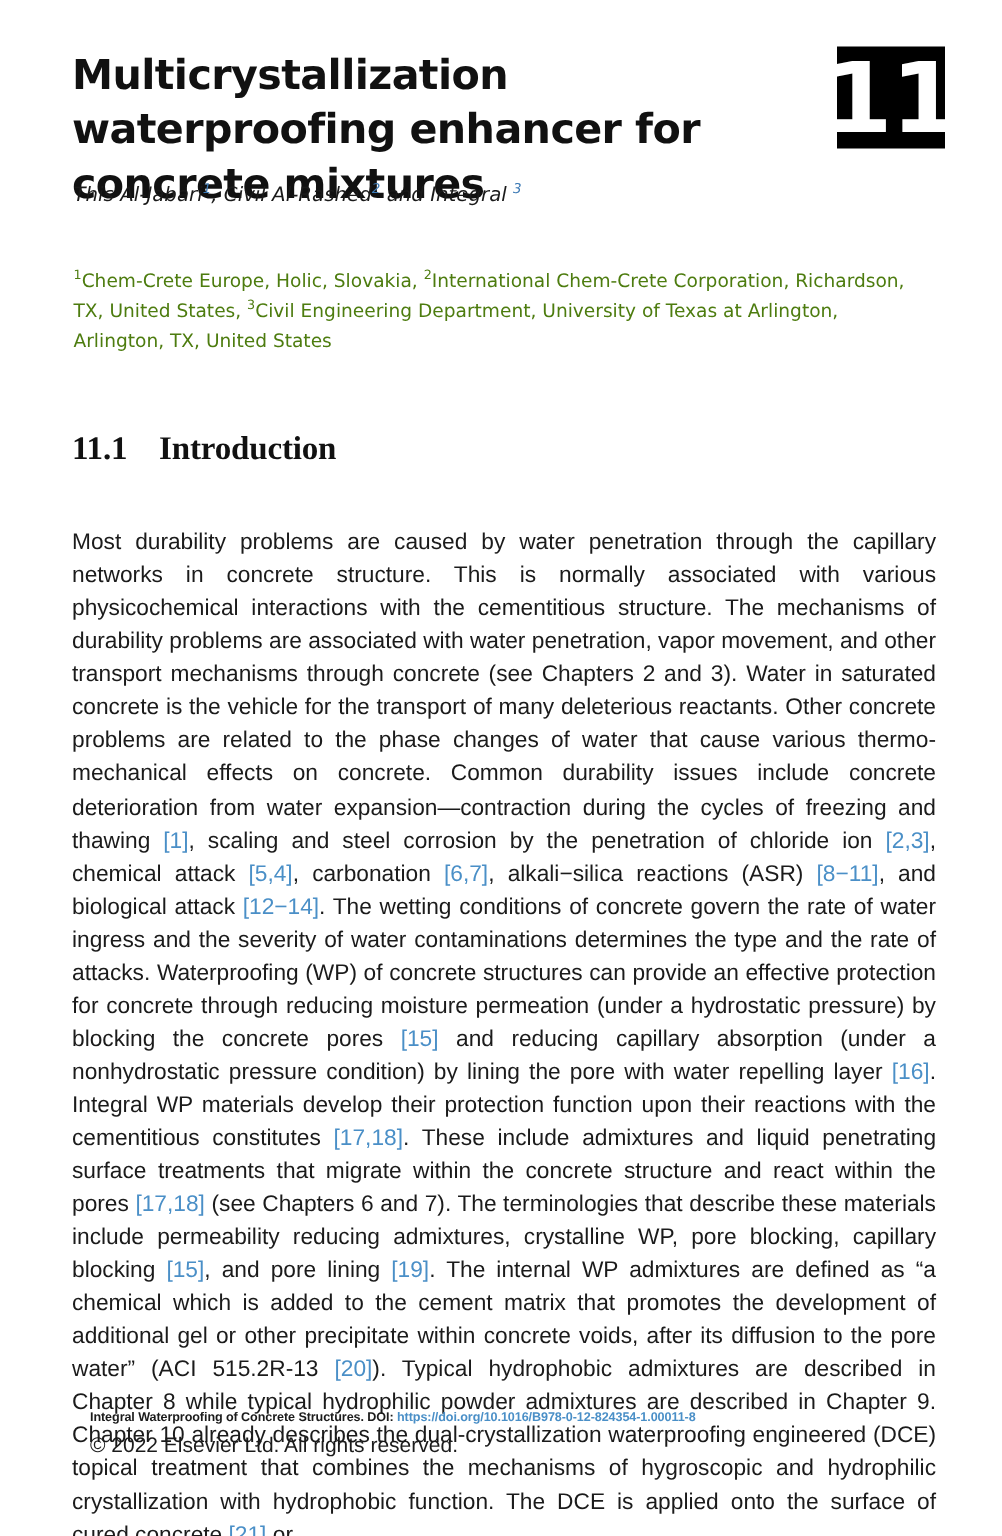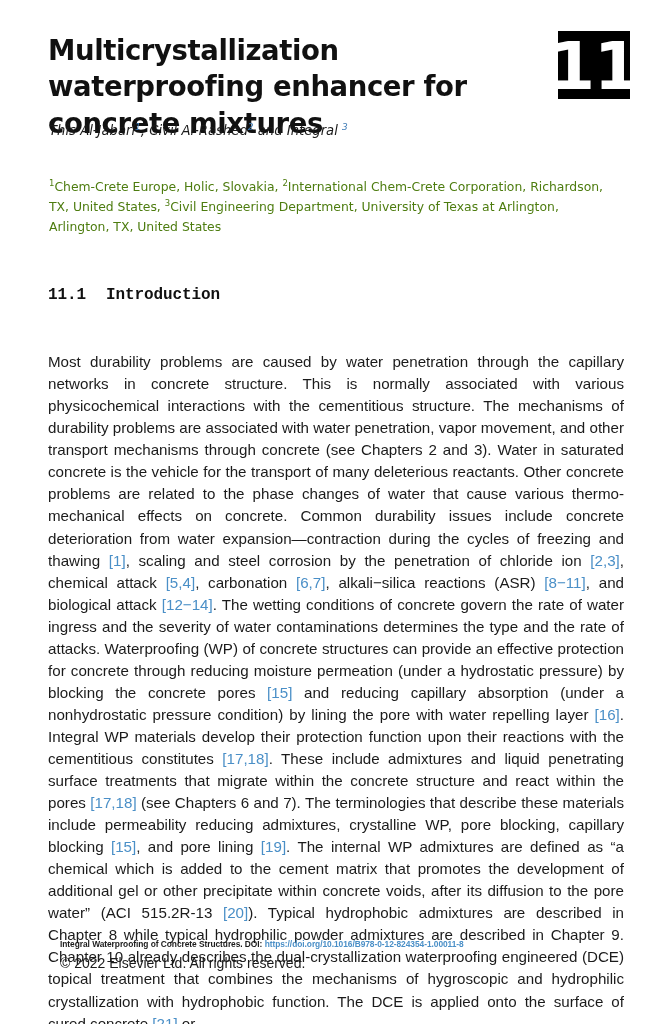--- a/index.html
+++ b/index.html
@@ -97,23 +97,23 @@
     font-size: 8.5px;
     vertical-align: super;
     line-height: 0;
   }
 
   
   .section-heading {
     position: absolute;
     left: 48px;
     top: 286px;
-    font-family: Liberation Mono, monospace;
+    font-family: Liberation Serif, serif;
     font-weight: bold;
-    font-size: 16px;
+    font-size: 22px;
     color: #111111;
     letter-spacing: -0.1px;
     white-space: nowrap;
   }
   .section-heading .sec-num {
     display: inline-block;
     width: 58px;
   }
 
   

